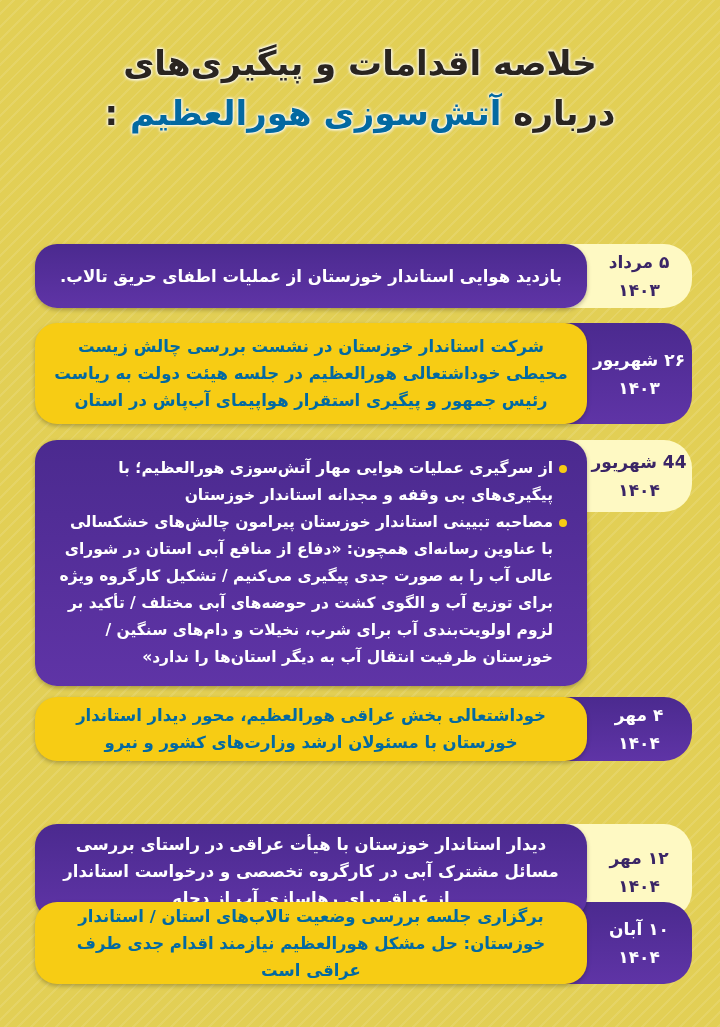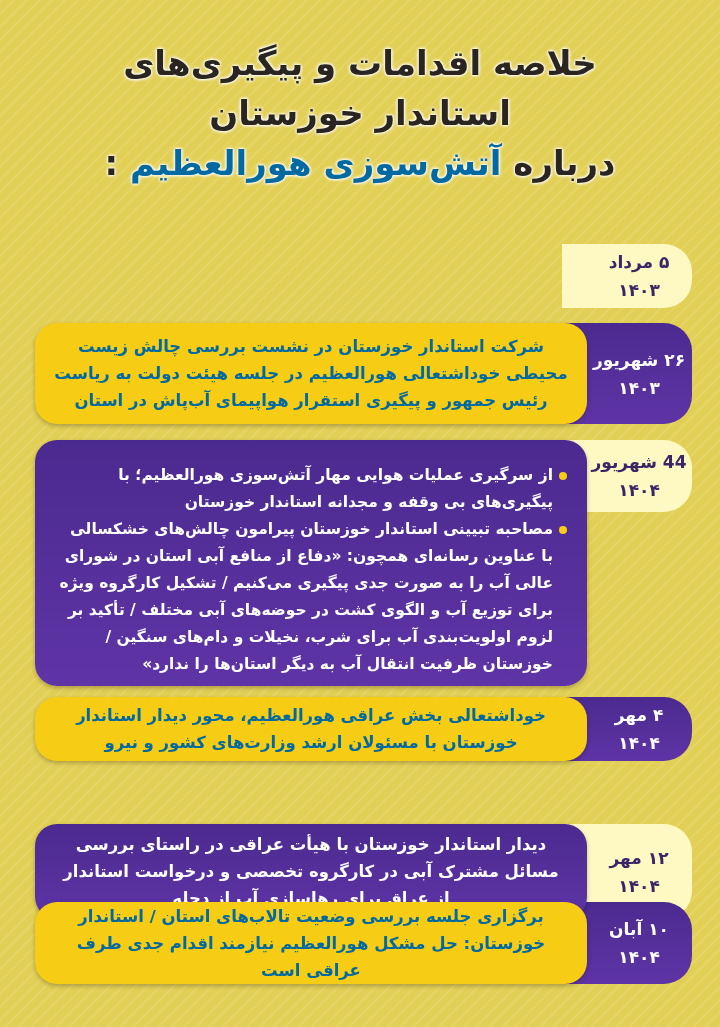--- a/index.html
+++ b/index.html
@@ -32,44 +32,46 @@
     .date {
       position:absolute; right:0; top:0; width:130px; height:100%;
       border-radius:0 28px 28px 0;
       display:flex; flex-direction:column; align-items:center; justify-content:center;
       font-weight:bold; font-size:17px; line-height:28px; padding-left:24px; box-sizing:border-box;
       z-index:1;
     }
     .date.yellow { background:#fef9c3; color:#3a2566; }
     .date.purple { background:linear-gradient(180deg,#4b2a8f 0%,#5f34a6 100%); color:#fff; }
     .date.tall { height:auto; bottom:auto; }
-    .bullets { text-align:right; justify-content:flex-end; align-items:flex-start; padding:8px 20px 8px 22px; flex-direction:column; }
+    .bullets { text-align:right; justify-content:center; align-items:flex-start; padding:8px 20px 8px 22px; flex-direction:column; }
     .bullet { position:relative; padding-right:14px; }
     .bullet::before {
       content:""; position:absolute; right:0; top:10px; width:8px; height:8px;
       border-radius:50%; background:#f7cc14;
     }
   </style>
 </head>
 <body>
 
 <div class="title">
   <div>خلاصه اقدامات و پیگیری‌های</div>
-  <div>استاندار خوزستان</div>
   <div>
     <span>درباره</span>
     <span class="hl">آتش‌سوزی هورالعظیم</span>
     <span>:</span>
   </div>
 </div>
 
 <div class="row" style="top:244px;height:64px;">
   <div class="date yellow">
     <span>۵ مرداد</span>
     <span>۱۴۰۳</span>
+  </div>
+  <div class="card purple">
+    <span>بازدید هوایی استاندار خوزستان از عملیات اطفای حریق تالاب.</span>
   </div>
 </div>
 
 <div class="row" style="top:323px;height:101px;">
   <div class="date purple">
     <span>۲۶ شهریور</span>
     <span>۱۴۰۳</span>
   </div>
   <div class="card yellow">
     <span>شرکت استاندار خوزستان در نشست بررسی چالش زیست محیطی خوداشتعالی هورالعظیم در جلسه هیئت دولت به ریاست رئیس جمهور و پیگیری استقرار هواپیمای آب‌پاش در استان</span>

